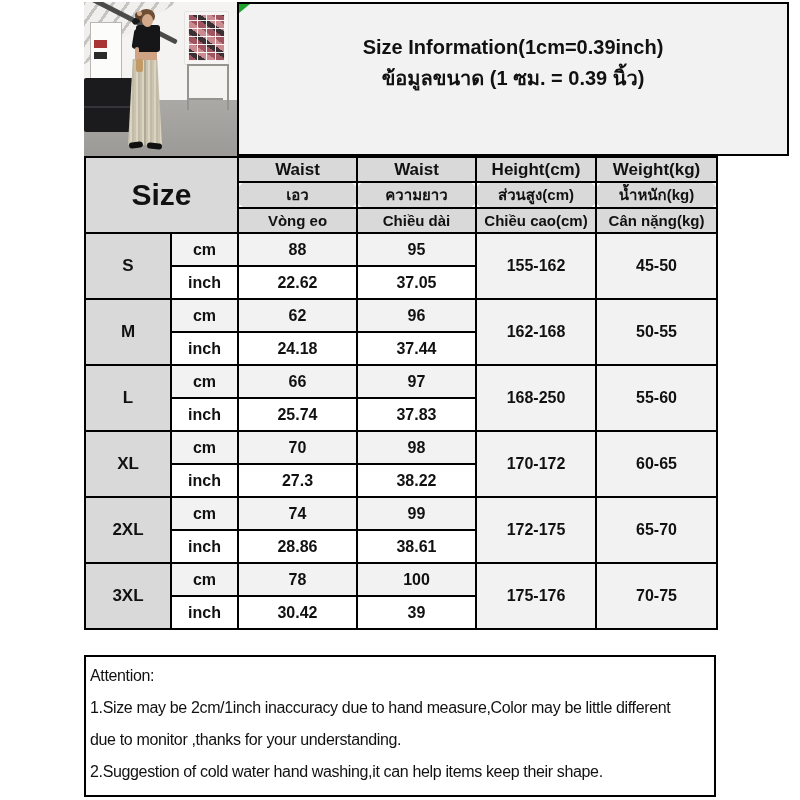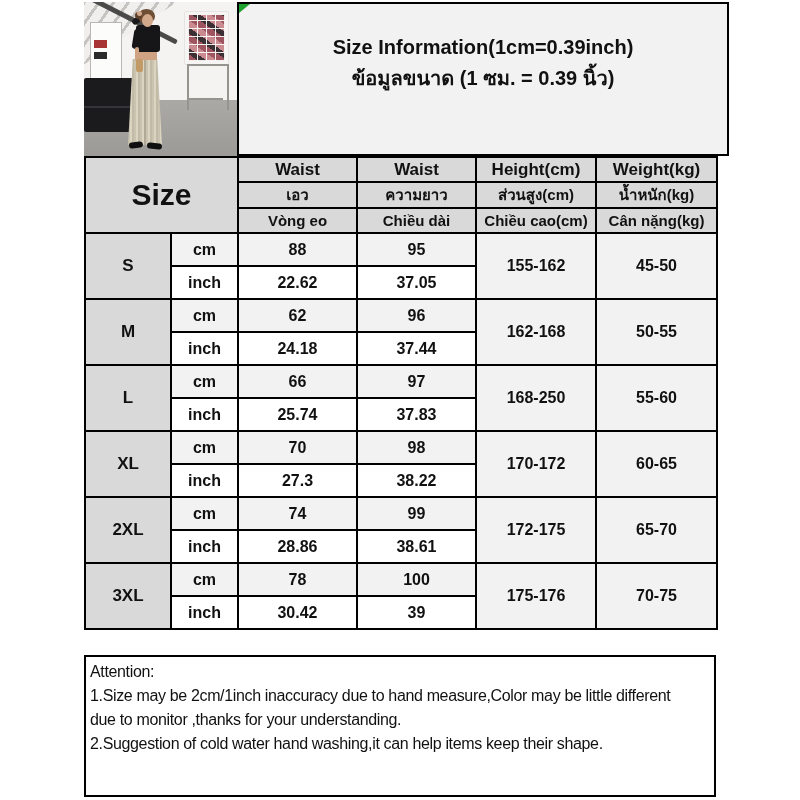--- a/index.html
+++ b/index.html
@@ -57,45 +57,45 @@
                  clip-path:polygon(14% 0,86% 0,100% 100%,0 100%);
                  background:
                    linear-gradient(90deg, transparent 46%, rgba(95,90,75,.28) 50%, transparent 54%),
                    repeating-linear-gradient(90deg,#cac3af 0 2px,#dbd4c0 2px 4px,#c1baa6 4px 6px); }
   .sandal-left  { left:45px; top:140px; width:14px; height:6px; background:#101010;
                  border-radius:3px; transform:rotate(-8deg); }
   .sandal-right { left:63px; top:141px; width:15px; height:6px; background:#101010;
                  border-radius:3px; transform:rotate(6deg); }
 
   
-  .title-box { position:absolute; left:237px; top:2px; width:492px; height:154px;
+  .title-box { position:absolute; left:237px; top:2px; width:552px; height:154px;
                box-sizing:border-box; background:#f2f2f2; border:2px solid #000;
                text-align:center; font-weight:bold; padding-top:28px; }
   .title-box .line { font-size:20px; line-height:31px; white-space:nowrap; }
   .corner-marker { position:absolute; left:0; top:0; width:11px; height:9px;
                background:#1fa12e; clip-path:polygon(0 0,100% 0,0 100%); }
 
   
   .size-table { position:absolute; left:84px; top:156px; width:632px;
                 border-collapse:collapse; table-layout:fixed; }
   .size-table td { border:2px solid #000; text-align:center; vertical-align:middle;
                 font-weight:bold; font-size:16px; padding:0; overflow:hidden;
                 background:#fff; }
   .size-table thead td { height:23px; background:#d9d9d9; font-size:17px; }
-  .size-table thead tr.th-row td { font-size:15px; }
+  .size-table thead tr.th-row td { font-size:15px;border-radius:9px; }
   .size-table thead tr.vi-row td { font-size:15px; }
   .size-table td.size-hdr { font-size:30px; }
   .size-table tbody td { height:31px;text-align:center; }
   .size-table td.lbl { background:#d9d9d9; font-size:17px; }
   .size-table td.stripe { background:#f2f2f2; }
 
   
   .attention { position:absolute; left:84px; top:655px; width:632px; height:142px;
                box-sizing:border-box; border:2px solid #000; background:#fff;
-               font-size:16px; line-height:24px; letter-spacing:-0.35px;
+               font-size:16px; line-height:32px; letter-spacing:-0.35px;
                white-space:pre-line; padding:3px 5px 0 4px; }
 </style>
 </head>
 <body>
 
 <div class="canvas">
 
   <div class="photo">
     <div class="staircase"></div>
     <div class="stair-edge"></div>

